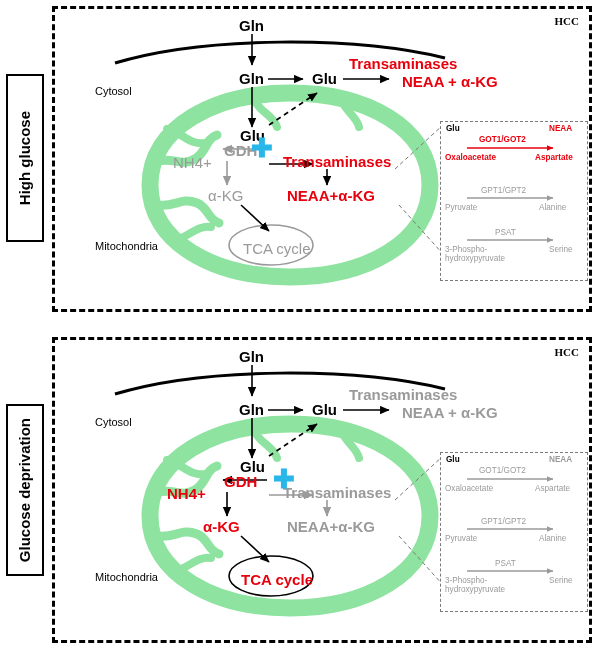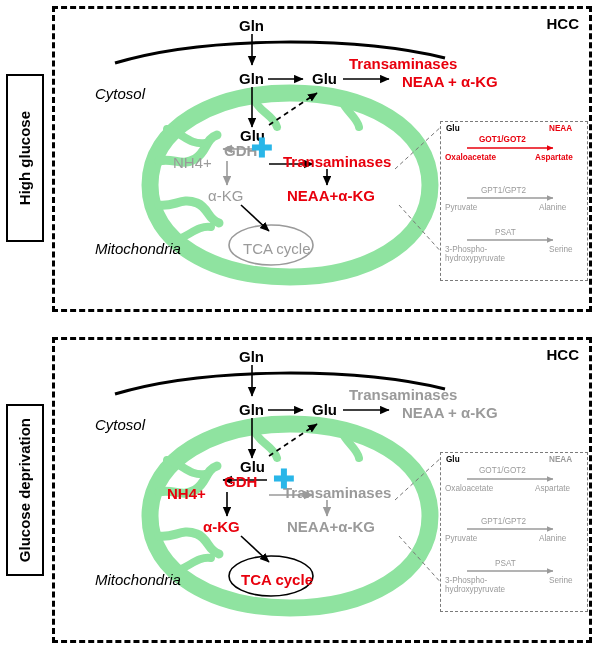--- a/index.html
+++ b/index.html
@@ -10,30 +10,30 @@
   #panel-top{top:6px;height:306px;}
   #panel-bottom{top:337px;height:306px;}
 
   .side-label{position:absolute;left:6px;width:38px;border:2px solid #000;background:#fff;
     display:flex;align-items:center;justify-content:center;box-sizing:border-box;}
   .side-label span{writing-mode:vertical-rl;transform:rotate(180deg);font-weight:bold;font-size:15px;
     letter-spacing:0px;text-align:center;line-height:1.05;}
   #side-top{top:74px;height:168px;}
   #side-bottom{top:404px;height:172px;}
 
-  .hcc{position:absolute;right:10px;top:6px;font-weight:bold;font-size:15px;}
+  .hcc{position:absolute;right:10px;top:6px;font-weight:bold;font-size:11px;font-family:Liberation Serif, serif;}
 
   .svgwrap{position:absolute;left:0;top:0;width:540px;height:306px;}
 
   .txt{position:absolute;font-size:15px;white-space:nowrap;}
   .b{font-weight:bold;}
   .red{color:#e8000d;}
   .grey{color:#9a9a9a;}
   .blk{color:#000;}
-  .big{font-size:15px;font-style:italic;}
+  .big{font-size:11px;}
 
   .inset{position:absolute;border:1.6px dashed #7a7a7a;background:#fff;box-sizing:border-box;}
   .inset .txt{font-size:8.2px;}
 
   .cross{position:absolute;font-weight:bold;color:#29b6e8;font-size:26px;line-height:1;}
 </style>
 </head>
 <body>
 
 <div id="root">

